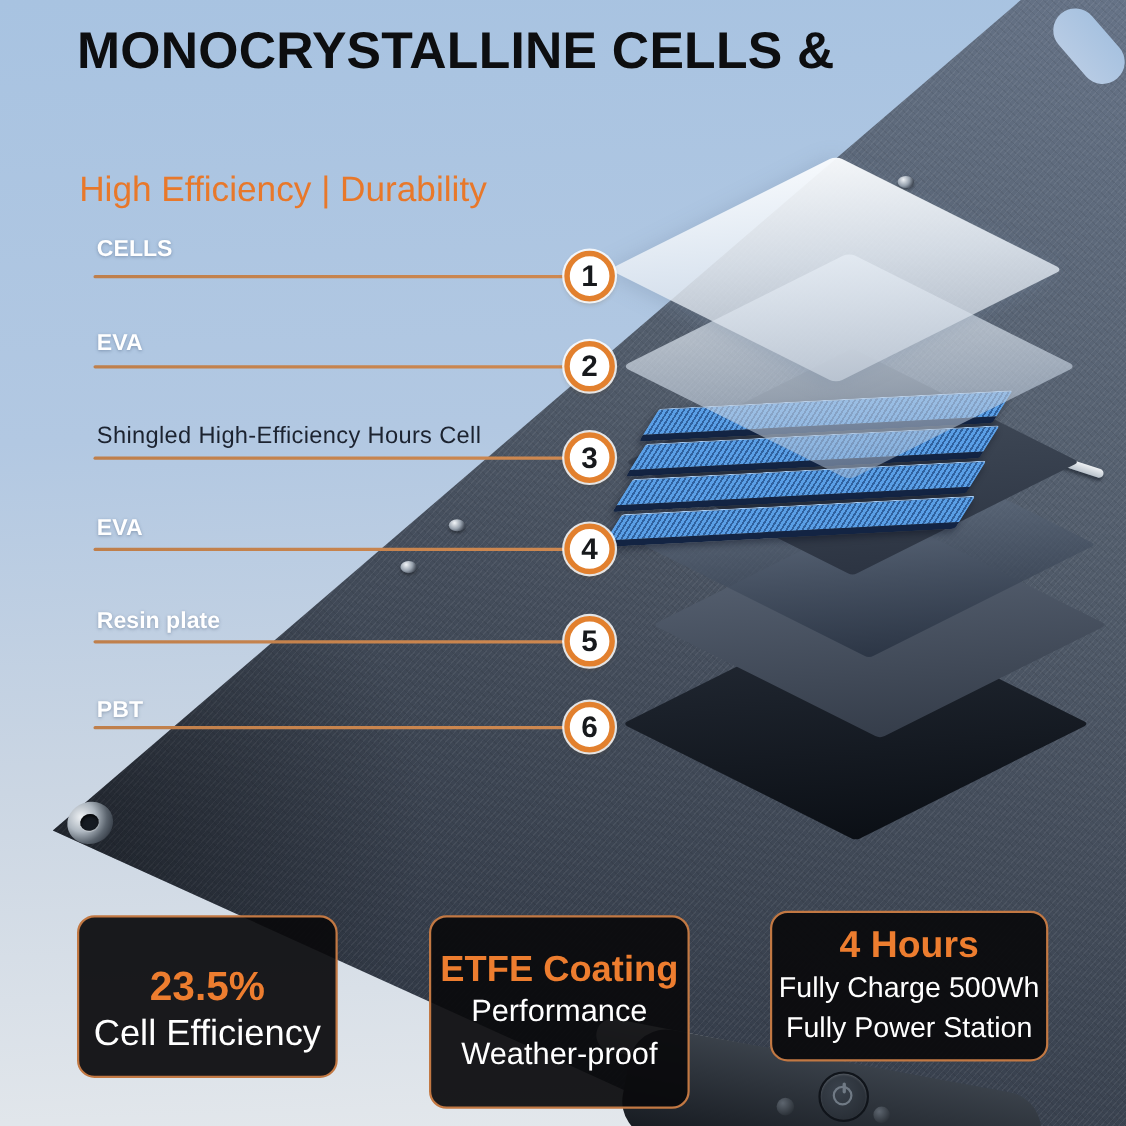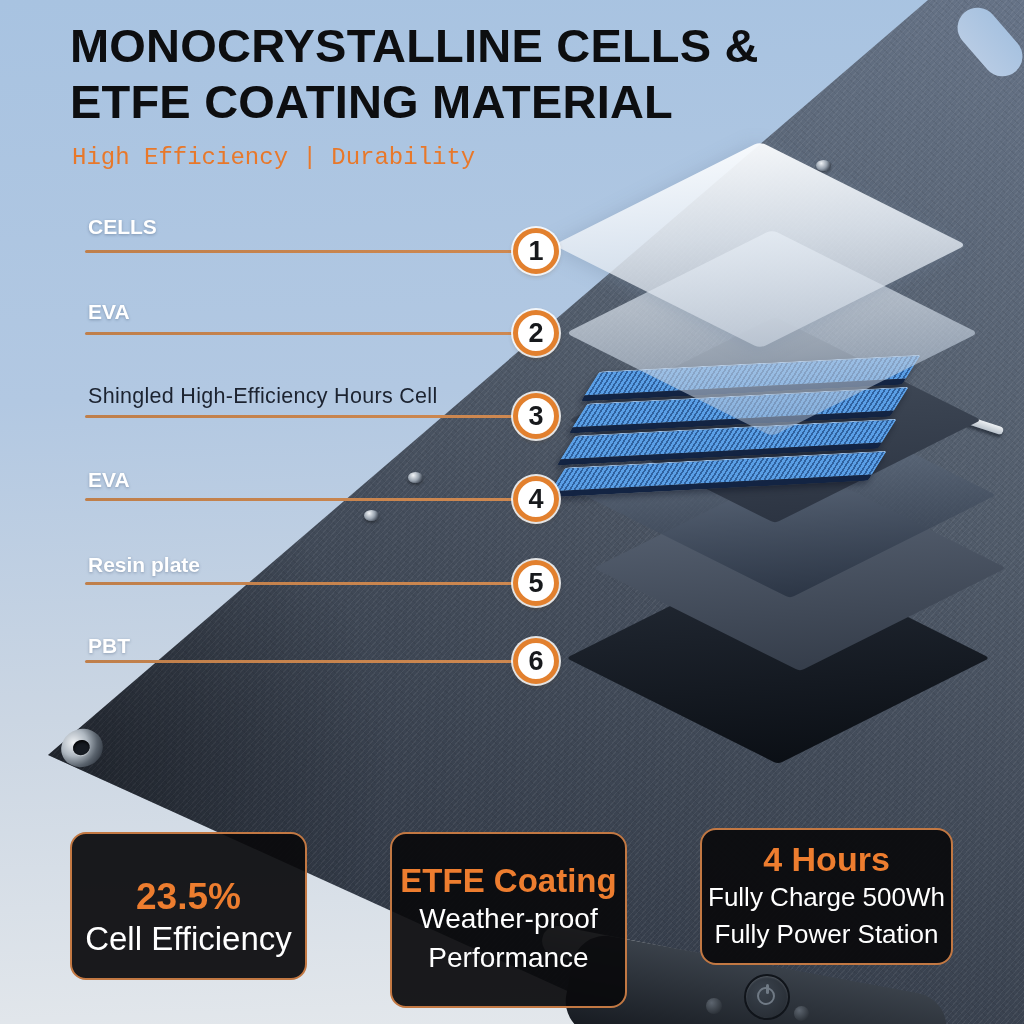--- a/index.html
+++ b/index.html
@@ -53,22 +53,22 @@
     transform:rotate(-3deg) skewX(-35deg);transform-origin:left center;
     background:repeating-linear-gradient(90deg, var(--cell-blue,#5A9FE6) 0 3px, #30629f 3px 5px);
     border-top:1px solid #a9cdf4;border-bottom:6px solid #132443;
     box-shadow:0 3px 6px rgba(5,10,25,0.4);}
   .cb1{left:590px;top:372px;} .cb2{left:578px;top:404px;}
   .cb3{left:566px;top:436px;} .cb4{left:556px;top:468px;}
 
   
   .title{left:70px;top:18px;z-index:35;color:#0d0e10;font-weight:700;
     font-size:47px;line-height:56px;letter-spacing:0.2px;}
-  .subtitle{left:72px;top:144px;z-index:35;font-size:24px;
-    color:var(--accent-orange,#E8782A);font-family:Liberation Mono, monospace;}
+  .subtitle{left:72px;top:154px;z-index:35;font-size:32px;
+    color:var(--accent-orange,#E8782A);}
 
   
   .co-label{left:88px;z-index:30;color:#fff;font-weight:700;font-size:21px;
     text-shadow:0 1px 3px rgba(50,70,100,0.4);}
   .co-label.dark{color:#1c2330;font-weight:400;font-size:21.5px;text-shadow:none;letter-spacing:0.3px;}
   .co-line{left:85px;width:428px;height:3px;z-index:30;border-radius:2px;
     background:linear-gradient(90deg,#bf7f4b,var(--line-orange,#CE8850));}
   .co-circle{left:513px;width:46px;height:46px;border-radius:50%;z-index:31;
     background:#fff;border:5px solid var(--circle-ring,#E2802E);box-sizing:border-box;
     box-shadow:0 0 0 2px rgba(255,255,255,0.85), 0 2px 5px rgba(90,60,20,0.3);
@@ -122,21 +122,20 @@
   <div class="abs cellbar cb2"></div>
   <div class="abs cellbar cb3"></div>
   <div class="abs cellbar cb4"></div>
   <div class="abs sheet l4"></div>
   <div class="abs sheet l5"></div>
   <div class="abs sheet l6"></div>
 </div>
 
 <div class="abs title">
   <div>MONOCRYSTALLINE CELLS &amp;</div>
-  <div>ETFE COATING MATERIAL</div>
 </div>
 <div class="abs subtitle">High Efficiency | Durability</div>
 
 <div class="abs co-label" style="top:215px;">CELLS</div>
 <div class="abs co-line" style="top:250px;"></div>
 <div class="abs co-circle" style="top:228px;">
     <span>1</span>
   </div>
 
 <div class="abs co-label" style="top:300px;">EVA</div>
@@ -178,20 +177,20 @@
 <div class="abs screw" style="left:706px;top:998px;width:16px;height:16px;"></div>
 <div class="abs screw" style="left:794px;top:1006px;width:15px;height:15px;"></div>
 
 <div class="abs stat s1">
   <div class="stat-headline">23.5%</div>
   <div class="stat-line">Cell Efficiency</div>
   <div class="stat-line"></div>
 </div>
 <div class="abs stat s2">
   <div class="stat-headline">ETFE Coating</div>
+  <div class="stat-line">Performance</div>
   <div class="stat-line">Weather-proof</div>
-  <div class="stat-line">Performance</div>
 </div>
 <div class="abs stat s3">
   <div class="stat-headline">4 Hours</div>
   <div class="stat-line">Fully Charge 500Wh</div>
   <div class="stat-line">Fully Power Station</div>
 </div>
 
 </body></html>

